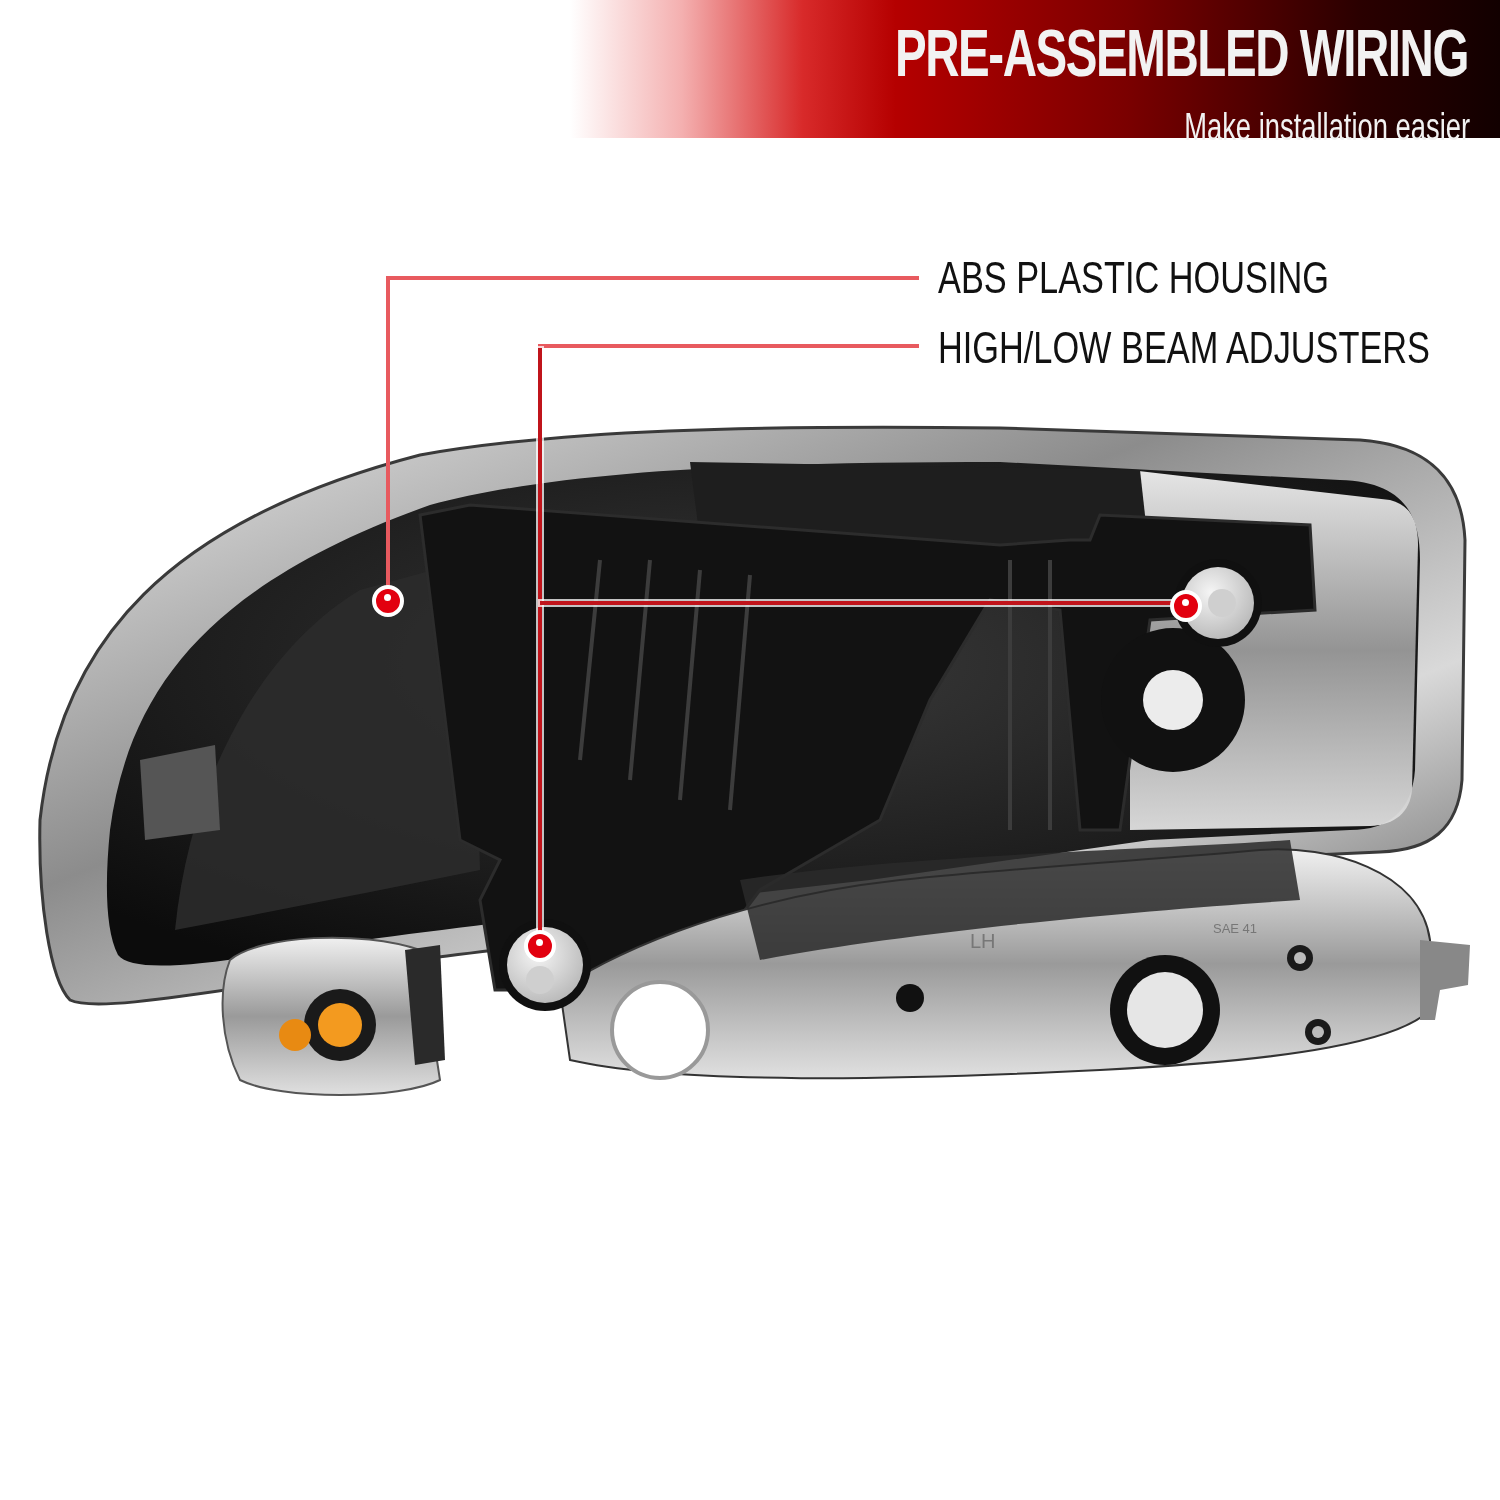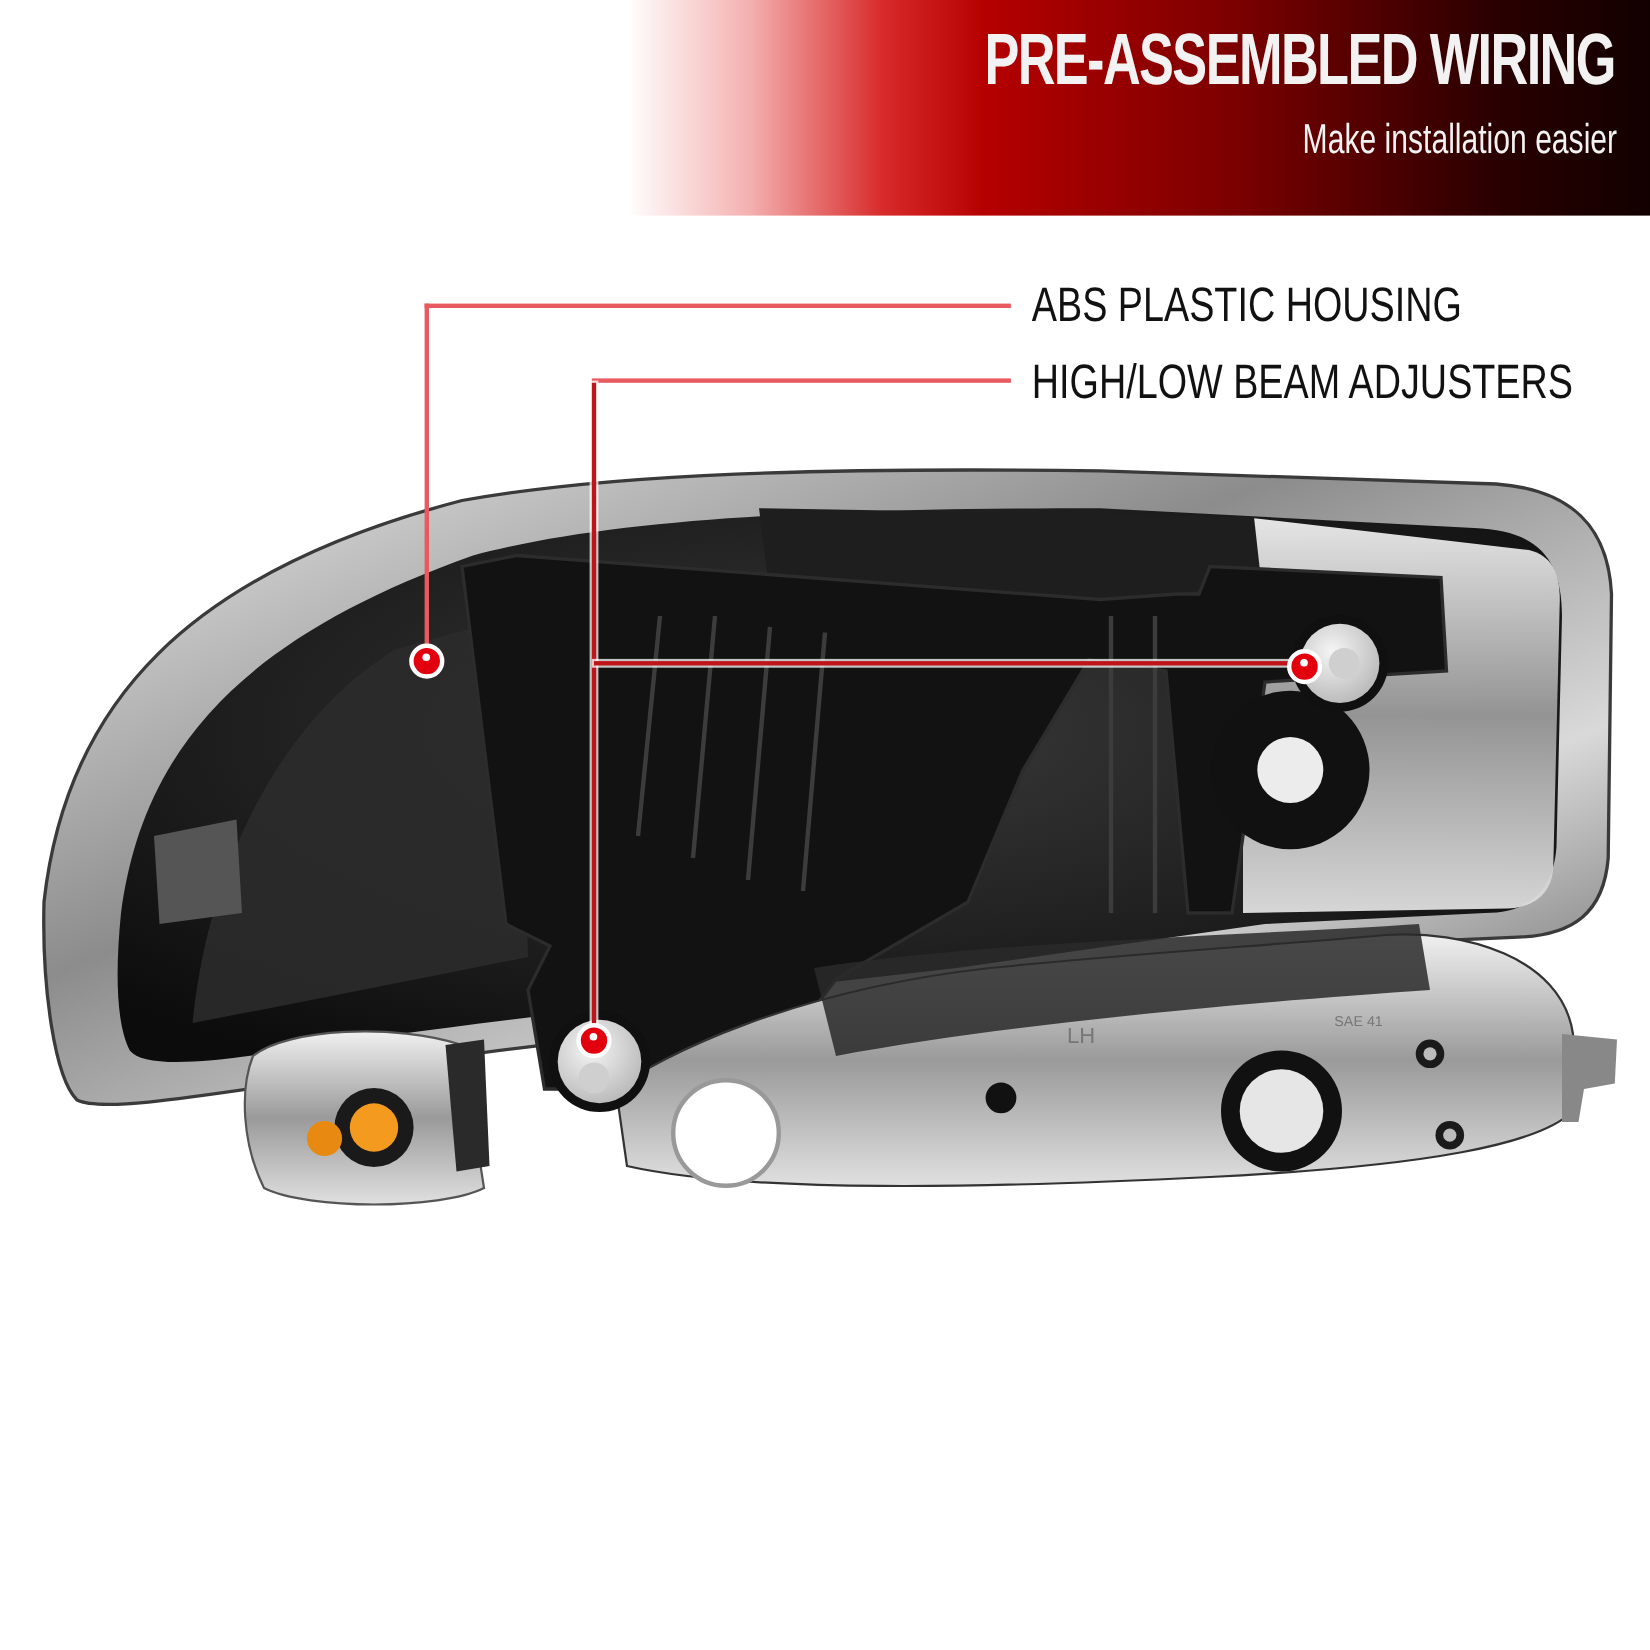--- a/index.html
+++ b/index.html
@@ -1,17 +1,17 @@
 <!DOCTYPE html>
 <html><head>
 <meta charset="utf-8">
 <style>
   html, body { margin:0; padding:0; background:#ffffff; }
   body { width:1500px; height:1500px; position:relative; overflow:hidden; font-family:"Liberation Sans", sans-serif; }
-  .banner { position:absolute; left:570px; top:0; width:930px; height:196px;
+  .banner { position:absolute; left:570px; top:0; width:930px; height:138px;
     background:linear-gradient(90deg, #ffffff 0%, #f4b0b0 12%, #d82a2a 25%, #b50000 35%, #7a0000 60%, #2a0000 85%, #120000 100%); }
   .banner-title { position:absolute; right:32px; top:20px; color:#f2f2f2; font-family:"Liberation Sans", sans-serif;
     font-weight:bold; font-size:66px; letter-spacing:-2px; transform:scaleX(0.72); transform-origin:right top; white-space:nowrap; line-height:1; }
   .banner-sub { position:absolute; right:30px; top:108px; color:#f2f2f2; font-size:38px; transform:scaleX(0.72); transform-origin:right top; white-space:nowrap; line-height:1; }
   .callout-label { position:absolute; color:#111; font-size:44px; font-weight:normal; transform:scaleX(0.78); transform-origin:left top; white-space:nowrap; line-height:1; }
   .line { position:absolute; background:#e85a5f; }
   .line-dark { position:absolute; background:#c0141b; box-shadow:0 0 0 2px rgba(255,255,255,0.75); }
   .dot { position:absolute; width:24px; height:24px; border-radius:50%; background:#e2000f; border:4px solid #ffffff; box-sizing:content-box; }
   .dot::after { content:""; position:absolute; left:8px; top:5px; width:7px; height:7px; border-radius:50%; background:#fff; }
   svg { position:absolute; left:0; top:0; }

